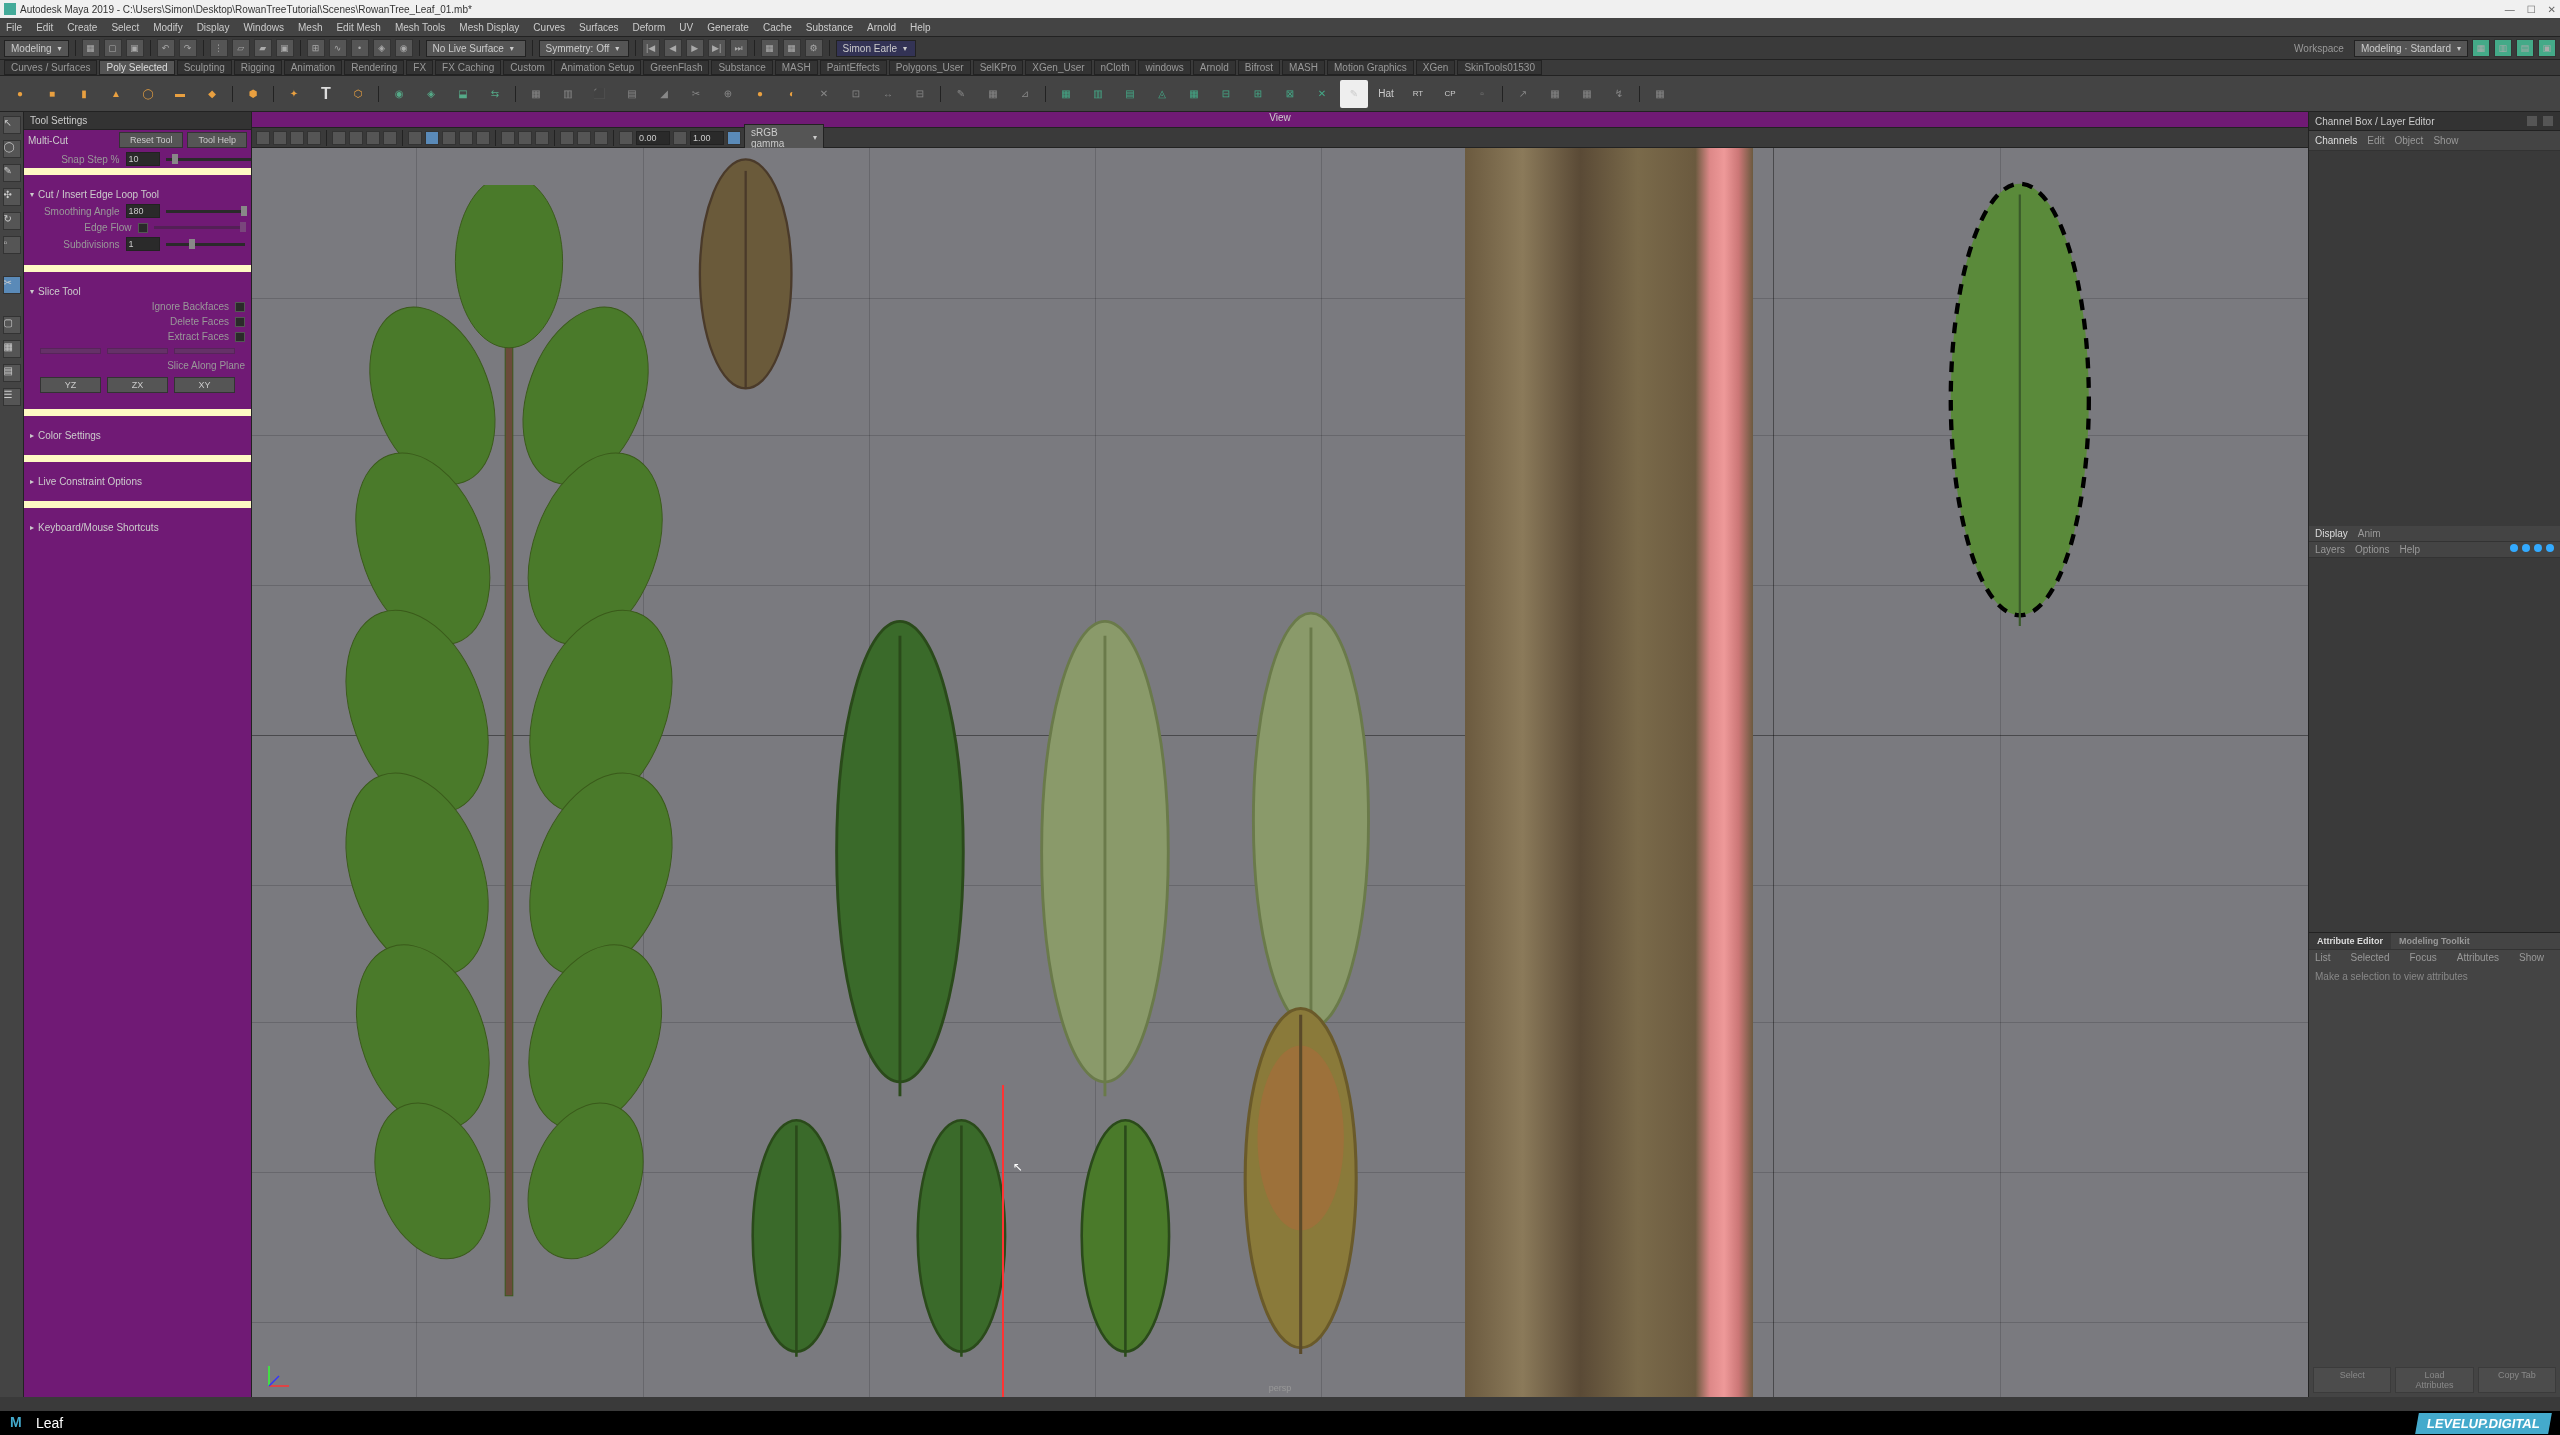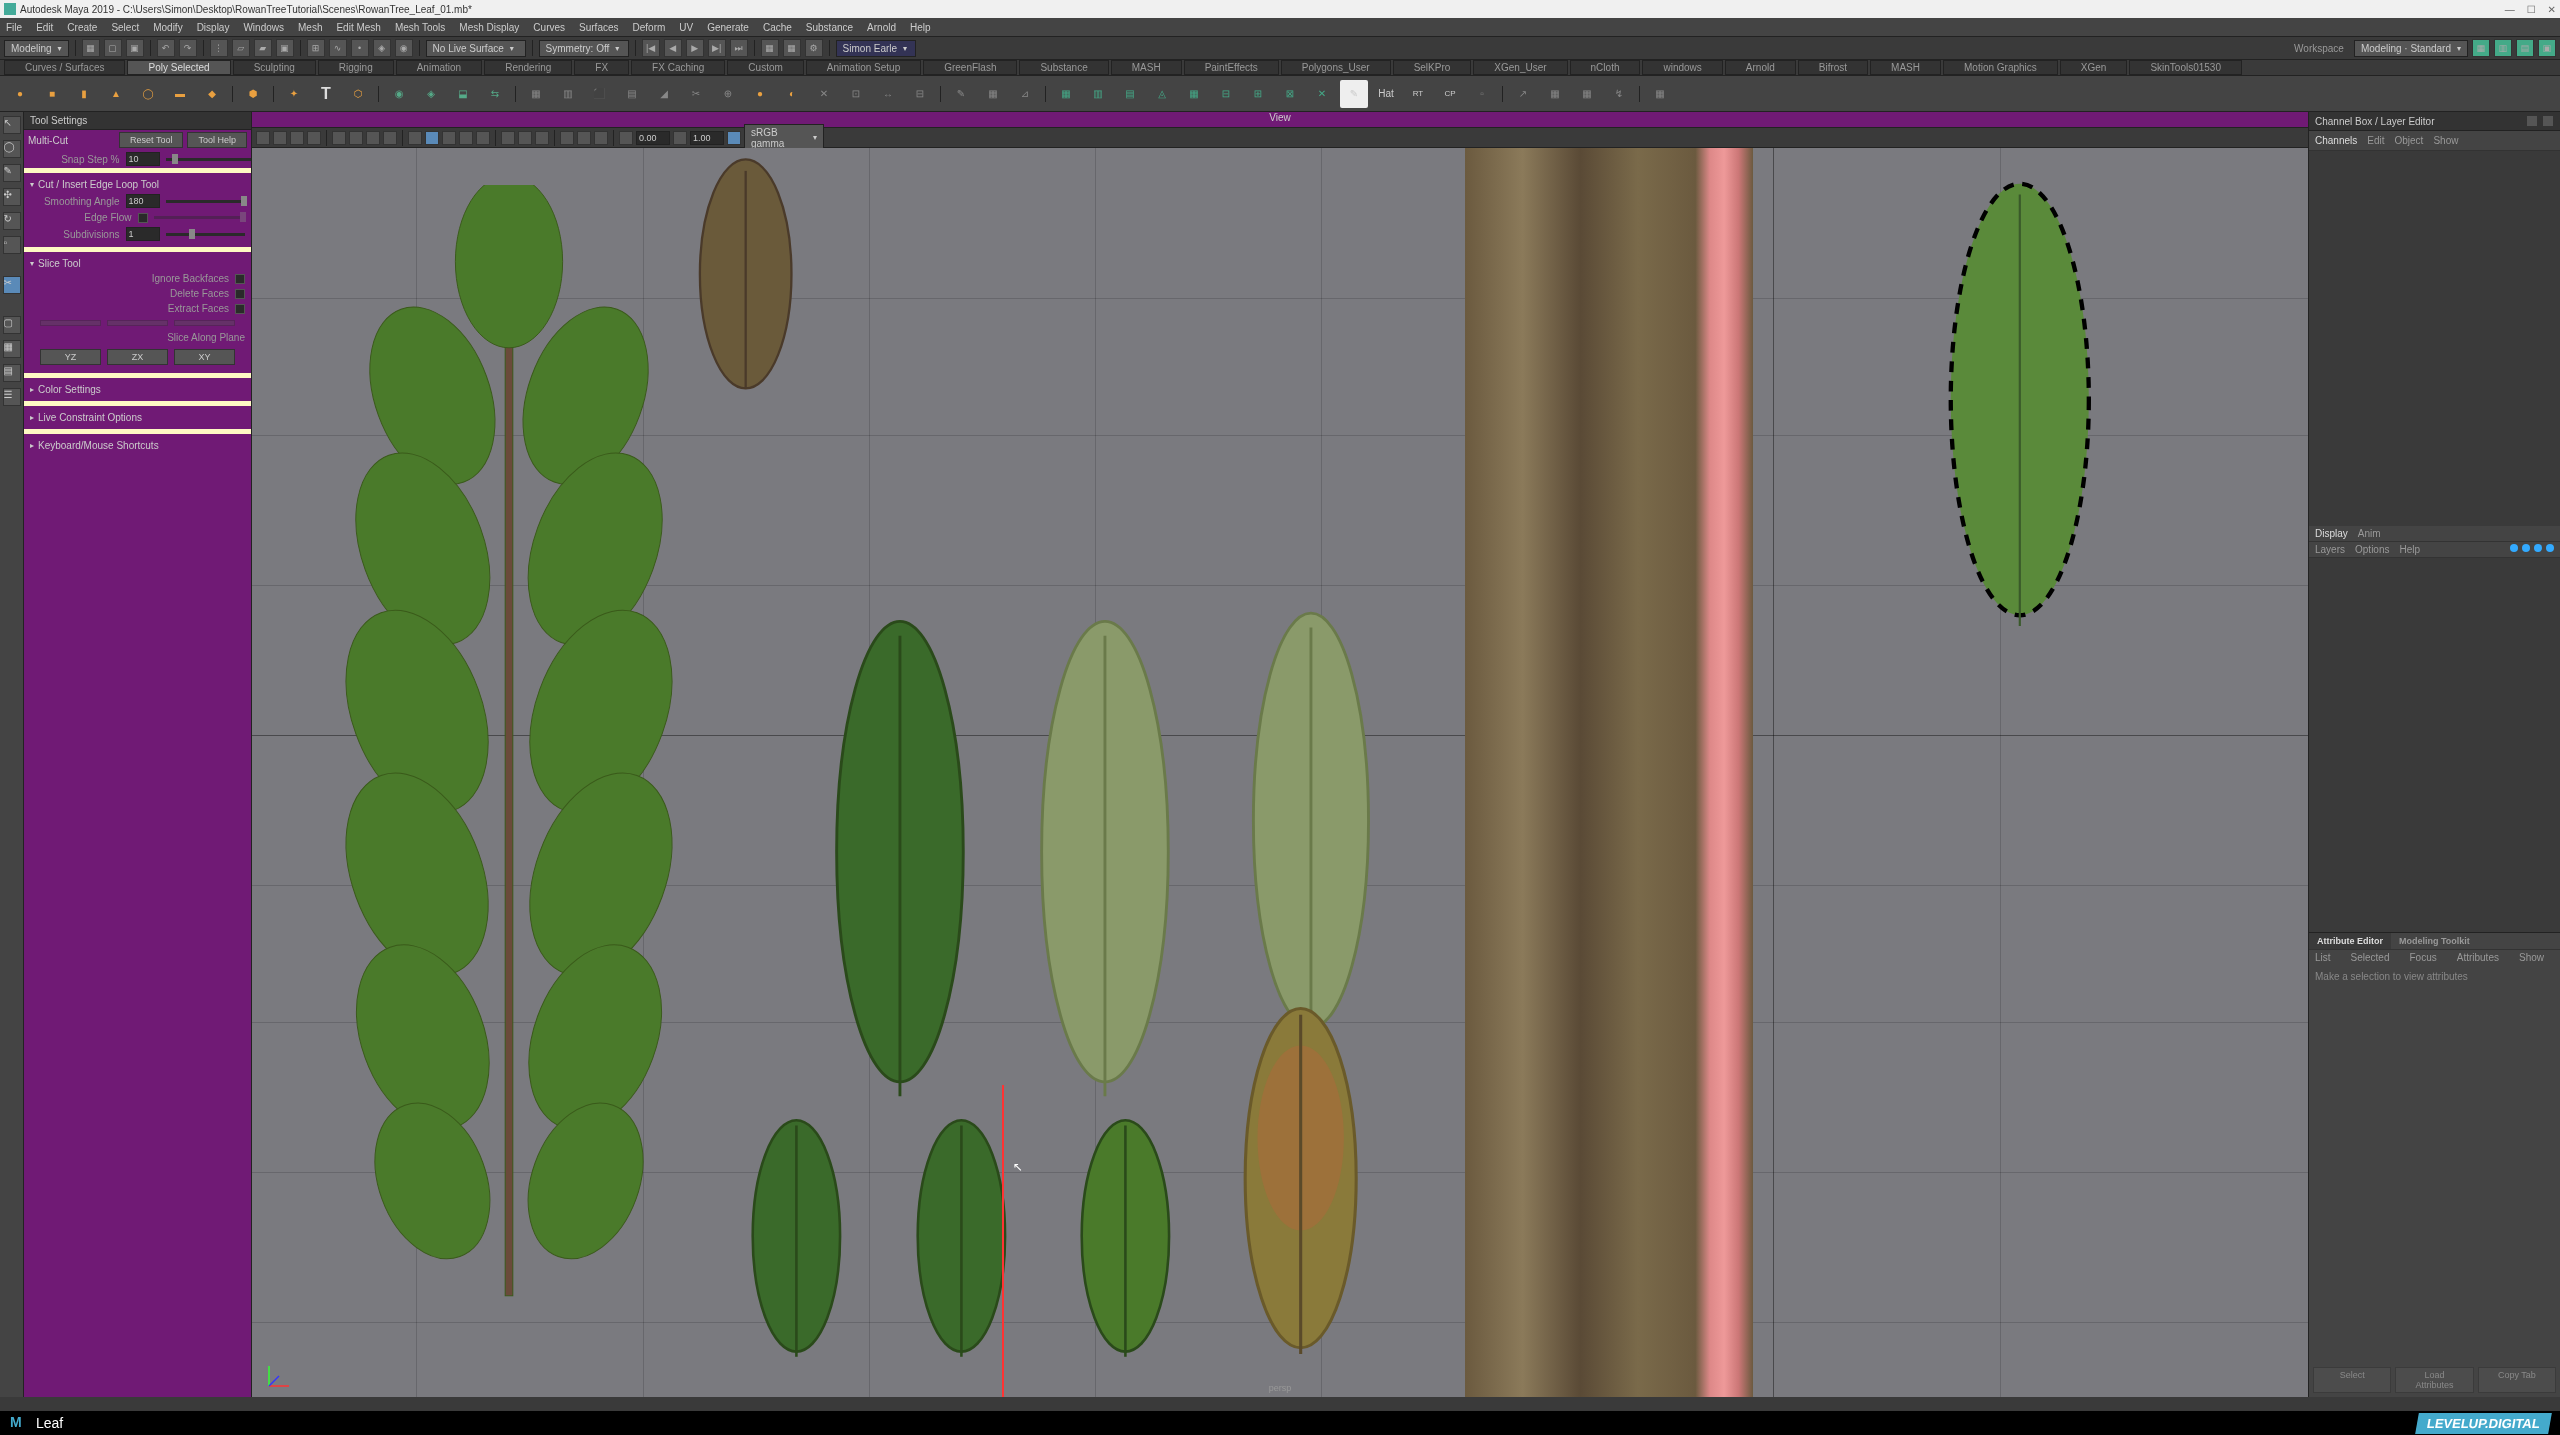--- a/index.html
+++ b/index.html
@@ -8,33 +8,33 @@
 .titlebar-icon { width: 12px; height: 12px; background: #4a9; margin-right: 4px; }
 .titlebar-controls { margin-left: auto; display: flex; gap: 12px; color: #666; }
 .menubar { height: 18px; background: #444; display: flex; align-items: center; padding: 0 6px; gap: 14px; font-size: 10px; color: #ccc; }
 .menubar-item { cursor: pointer; }
 .toolbar1 { height: 24px; background: #3a3a3a; display: flex; align-items: center; padding: 0 4px; gap: 4px; border-top: 1px solid #222; border-bottom: 1px solid #222; }
 .dropdown { background: #555; padding: 2px 6px; border: 1px solid #222; color: #ccc; font-size: 10px; display: flex; align-items: center; gap: 6px; }
 .dropdown::after { content: "▾"; font-size: 8px; }
 .tool-icon { width: 18px; height: 18px; background: #555; border: 1px solid #333; display: flex; align-items: center; justify-content: center; color: #aaa; font-size: 9px; }
 .tool-sep { width: 1px; height: 16px; background: #222; margin: 0 2px; }
 .shelftabs { height: 16px; background: #3a3a3a; display: flex; align-items: center; padding: 0 4px; gap: 2px; font-size: 9px; color: #999; border-bottom: 1px solid #222; }
-.shelf-tab { padding: 1px 20px; background: #333; border: 1px solid #222; cursor: pointer; }
+.shelf-tab { padding: 1px 6px; background: #333; border: 1px solid #222; cursor: pointer; }
 .shelf-tab.active { background: #555; color: #ddd; }
 .shelf { height: 36px; background: #444; display: flex; align-items: center; padding: 0 6px; gap: 4px; border-bottom: 1px solid #222; }
 .shelf-icon { width: 28px; height: 28px; display: flex; align-items: center; justify-content: center; border-radius: 2px; }
 .main-area { display: flex; height: calc(100vh - 150px); }
 .toolbox { width: 24px; background: #444; border-right: 1px solid #222; display: flex; flex-direction: column; gap: 6px; padding: 4px 2px; align-items: center; }
 .toolbox-icon { width: 18px; height: 18px; background: #555; border: 1px solid #333; }
 .toolbox-icon.active { background: #5a8ab8; }
 .tool-settings { width: 228px; background: #701a75; border-right: 1px solid #222; display: flex; flex-direction: column; }
 .panel-header { background: #333; padding: 3px 6px; font-size: 10px; color: #ccc; border-bottom: 1px solid #222; }
 .ts-top { display: flex; align-items: center; padding: 2px 4px; gap: 4px; }
 .ts-btn { background: #555; padding: 2px 10px; border: 1px solid #333; font-size: 9px; color: #ccc; }
-.ts-section { padding: 4px 6px; border-top: 5px solid #fef9c3; }
+.ts-section { padding: 12px 6px; border-top: 7px solid #fef9c3; }
 .ts-section-title { display: flex; align-items: center; gap: 4px; font-size: 10px; color: #ccc; margin: 2px 0; cursor: pointer; }
 .ts-section-title::before { content: "▸"; font-size: 8px; }
 .ts-section-title.open::before { content: "▾"; }
 .ts-row { display: flex; align-items: center; gap: 6px; padding: 2px 0 2px 10px; font-size: 9px; color: #999; }
 .ts-label { flex: 1; text-align: right; }
 .ts-field { width: 34px; background: #2a2a2a; border: 1px solid #222; color: #ccc; padding: 1px 2px; font-size: 9px; }
 .ts-slider { flex: 1; height: 3px; background: #2a2a2a; position: relative; }
 .ts-slider-thumb { position: absolute; width: 6px; height: 10px; background: #888; top: -4px; }
 .ts-check { width: 10px; height: 10px; background: #2a2a2a; border: 1px solid #555; }
 .slice-btns { display: flex; gap: 6px; padding: 4px 10px; }

